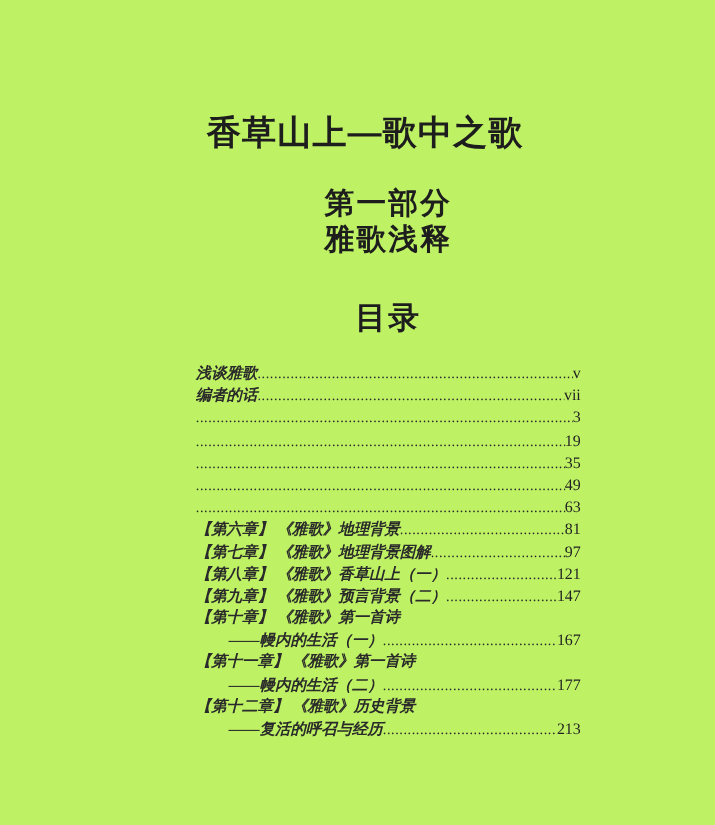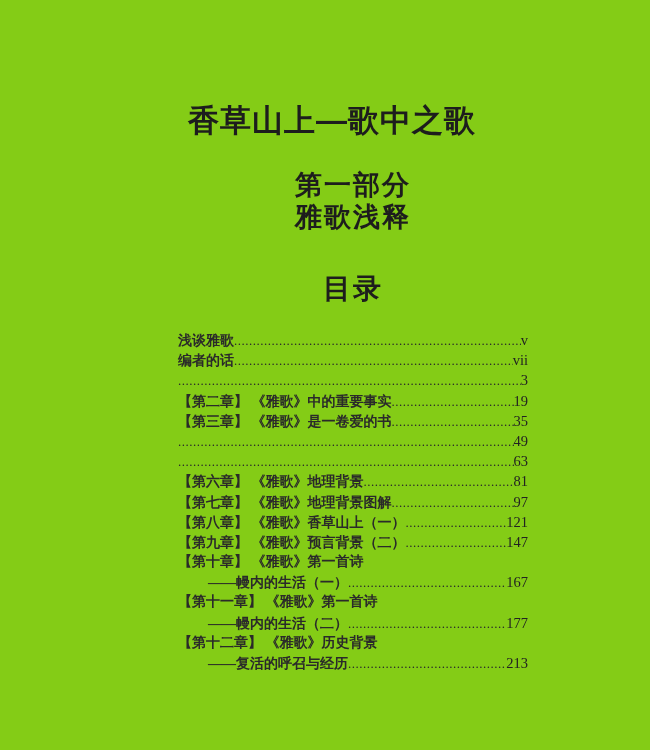--- a/index.html
+++ b/index.html
@@ -4,21 +4,21 @@
 <style>
   html, body {
     margin: 0;
     padding: 0;
     background: #ffffff;
   }
   .page {
     position: relative;
     width: 650px;
     height: 750px;
-    background: #84cc16;
+    background: #bef264;
     overflow: hidden;
     font-family: "Liberation Serif", "DejaVu Serif", serif;
     color: #262626;
   }
   .book-title {
     margin: 103px 0 0 0;
     text-align: center;
     font-family: "Liberation Sans", "DejaVu Sans", sans-serif;
     font-weight: bold;
     font-size: 31px;
@@ -63,20 +63,21 @@
     line-height: 20.2px;
     font-size: 14px;
   }
   .toc-row.indent-1 {
     padding-left: 30px;
   }
   .toc-label {
     white-space: nowrap;
     font-weight: bold;
     color: #2a2a2a;
+    font-style: italic;
   }
   .toc-dots {
     flex: 1 1 auto;
     overflow: hidden;
     white-space: nowrap;
     min-width: 6px;
     color: #2a2a2a;
     font-weight: normal;
     font-size: 13px;
     letter-spacing: 0.5px;
@@ -110,26 +111,24 @@
       <div class="toc-row">
         <span class="toc-label">编者的话</span>
         <span class="toc-dots">........................................................................................................................................................................................................</span>
         <span class="toc-page">vii</span>
       </div>
       <div class="toc-row">
         <span class="toc-dots">........................................................................................................................................................................................................</span>
         <span class="toc-page">3</span>
       </div>
       <div class="toc-row">
-        <span class="toc-label">【第二章】 《雅歌》中的重要事实</span>
         <span class="toc-dots">........................................................................................................................................................................................................</span>
         <span class="toc-page">19</span>
       </div>
       <div class="toc-row">
-        <span class="toc-label">【第三章】 《雅歌》是一卷爱的书</span>
         <span class="toc-dots">........................................................................................................................................................................................................</span>
         <span class="toc-page">35</span>
       </div>
       <div class="toc-row">
         <span class="toc-dots">........................................................................................................................................................................................................</span>
         <span class="toc-page">49</span>
       </div>
       <div class="toc-row">
         <span class="toc-dots">........................................................................................................................................................................................................</span>
         <span class="toc-page">63</span>

